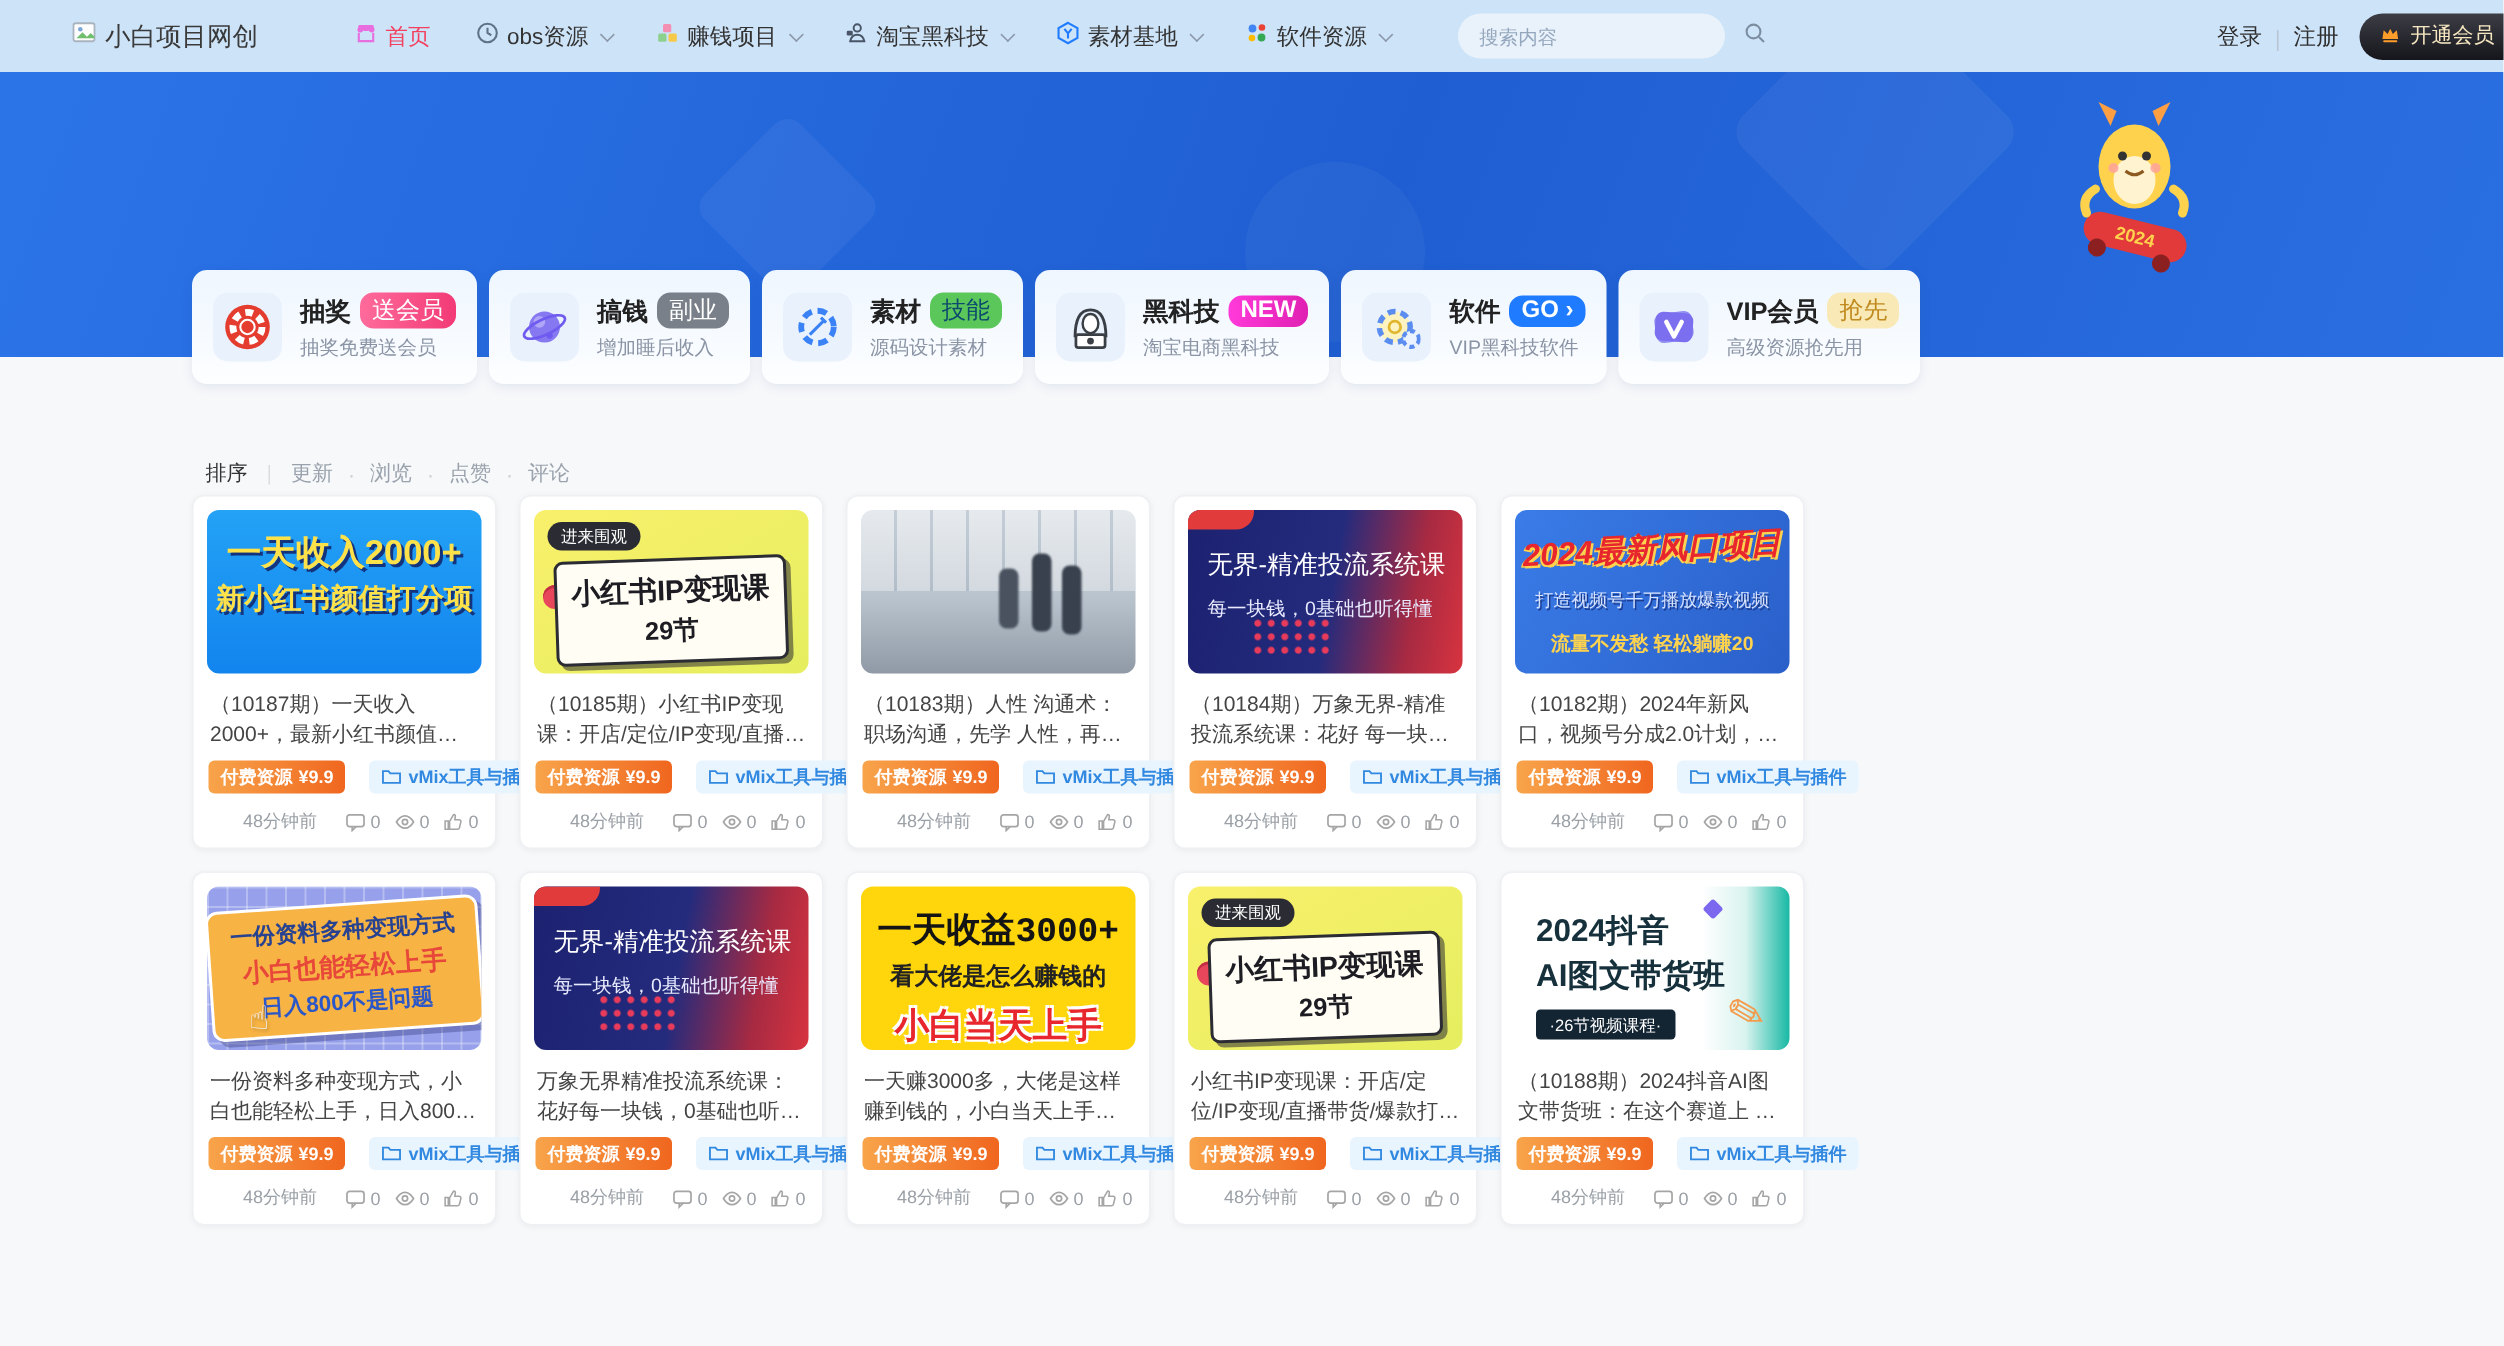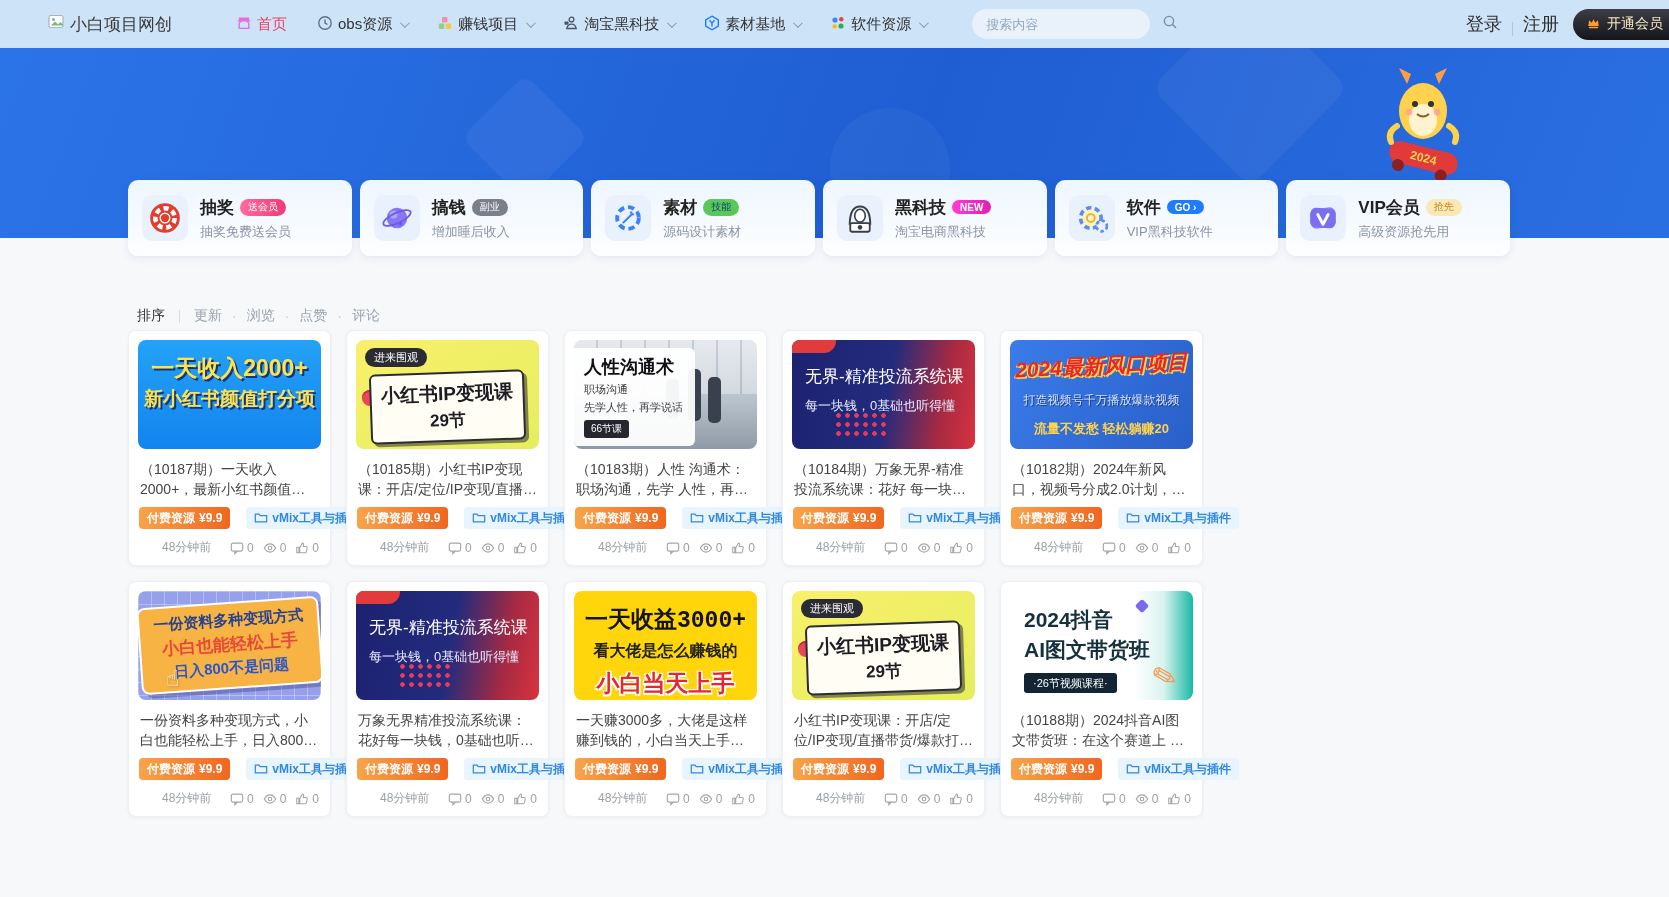--- a/index.html
+++ b/index.html
@@ -11,39 +11,39 @@
   .topbar{position:absolute;left:0;top:0;width:1669px;height:48px;background:#cde3f8;display:flex;align-items:center;padding:0 0 0 48px;z-index:30;}
   .logo{display:flex;align-items:center;gap:4px;font-size:17px;color:#3a3a3a;margin-right:64px;white-space:nowrap;}
   .nav{display:flex;align-items:center;gap:30px;}
   .nav-item{display:flex;align-items:center;gap:5px;font-size:15px;color:#333;white-space:nowrap;}
   .nav-item.active{color:#f43f5e;}
   .chev{width:7px;height:7px;border-right:1.5px solid #8a97a8;border-bottom:1.5px solid #8a97a8;transform:rotate(45deg) translateY(-2px);margin-left:3px;}
   .search-box{margin-left:46px;width:178px;height:30px;background:#e9f2fb;border-radius:16px;display:flex;align-items:center;padding:0 10px 0 14px;}
   .search-box input{flex:1;border:none;outline:none;background:transparent;font-size:13px;color:#41546b;font-family:inherit;}
   .search-box input::placeholder{color:#94a7bd;}
   .topbar-right{margin-left:auto;display:flex;align-items:center;gap:14px;}
-  .auth{display:flex;align-items:flex-end;font-size:18px;color:#2f2f2f;gap:10px;}
+  .auth{display:flex;align-items:flex-end;font-size:15px;color:#2f2f2f;gap:10px;}
   .auth .sep{width:1px;height:14px;background:#b8c4d2;}
   .vip-btn{display:flex;align-items:center;gap:6px;background:linear-gradient(180deg,#3d3d46,#15151b);color:#f7e7c1;font-size:14px;height:31px;border-radius:16px;padding:0 40px 0 13px;margin-right:-34px;white-space:nowrap;}
 
   
   .hero{position:absolute;left:0;top:48px;width:1669px;height:190px;background:linear-gradient(110deg,#2b74e8 0%,#1f5ed2 55%,#2a6fe2 100%);overflow:hidden;}
   .hero .deco1{position:absolute;left:480px;top:45px;width:90px;height:90px;background:rgba(255,255,255,.05);transform:rotate(45deg);border-radius:12px;}
   .hero .deco2{position:absolute;left:830px;top:60px;width:120px;height:120px;background:rgba(255,255,255,.04);border-radius:50%;}
   .hero .deco3{position:absolute;left:1180px;top:-30px;width:140px;height:140px;background:rgba(255,255,255,.05);transform:rotate(45deg);border-radius:16px;}
   .mascot{position:absolute;right:196px;top:8px;}
 
   
-  .features{position:absolute;left:128px;top:180px;width:1382px;display:flex;gap:8px;z-index:40;}
+  .features{position:absolute;left:128px;top:180px;width:1137px;display:flex;gap:8px;z-index:40;}
   .fcard{flex:1;height:76px;border-radius:10px;background:linear-gradient(180deg,#eef6ff,#fdfeff);box-shadow:0 2px 8px rgba(30,70,140,.10);display:flex;align-items:center;padding:0 14px;gap:12px;}
   .ficon{width:46px;height:46px;border-radius:10px;background:#e9f1fd;display:flex;align-items:center;justify-content:center;flex-shrink:0;}
   .ftxt{display:flex;flex-direction:column;gap:4px;min-width:0;}
   .frow{display:flex;align-items:center;gap:6px;}
   .ftitle{font-size:17px;font-weight:bold;color:#222;white-space:nowrap;}
-  .fbadge{font-size:10px;padding:1.5px 8px;border-radius:9px;white-space:nowrap;}
+  .fbadge{font-size:16px;padding:1.5px 8px;border-radius:9px;white-space:nowrap;}
   .b-pink{background:linear-gradient(90deg,#ff6b9c,#f23a77);color:#fff;}
   .b-gray{background:#7a8089;color:#fff;}
   .b-green{background:#5bc75b;color:#0c4a6e;}
   .b-magenta{background:linear-gradient(90deg,#ff3ad9,#e020b2);color:#fff;font-weight:bold;}
   .b-blue{background:#1f7bff;color:#fff;font-weight:bold;}
   .b-gold{background:#f8e9b6;color:#c08a1f;}
   .fdesc{font-size:13px;color:#8a94a5;white-space:nowrap;}
 
   
   .sortbar{position:absolute;left:137px;top:307px;display:flex;align-items:center;font-size:14px;}
@@ -456,26 +456,20 @@
       </span>
     </div>
   </article>
 
   <article class="card cursor">
     <div class="thumb t-photo">
       <div class="glass"></div>
       <div class="ppl p1"></div>
       <div class="ppl p2"></div>
       <div class="ppl p3"></div>
-      <div class="pl-panel">
-        <div class="pl-title">人性沟通术</div>
-        <div class="pl-s">职场沟通</div>
-        <div class="pl-s">先学人性，再学说话</div>
-        <span class="pl-chip">66节课</span>
-      </div>
     </div>
     <h3 class="title">（10183期）人性 沟通术：职场沟通，先学 人性，再学说…</h3>
     <div class="tags">
       <span class="tag-price cursor">
           <span>付费资源</span>
           <span>¥9.9</span>
         </span>
       <span class="tag-cat cursor">
           <svg width="14" height="14" viewBox="0 0 16 16">
             <use href="#i-folder"></use>

